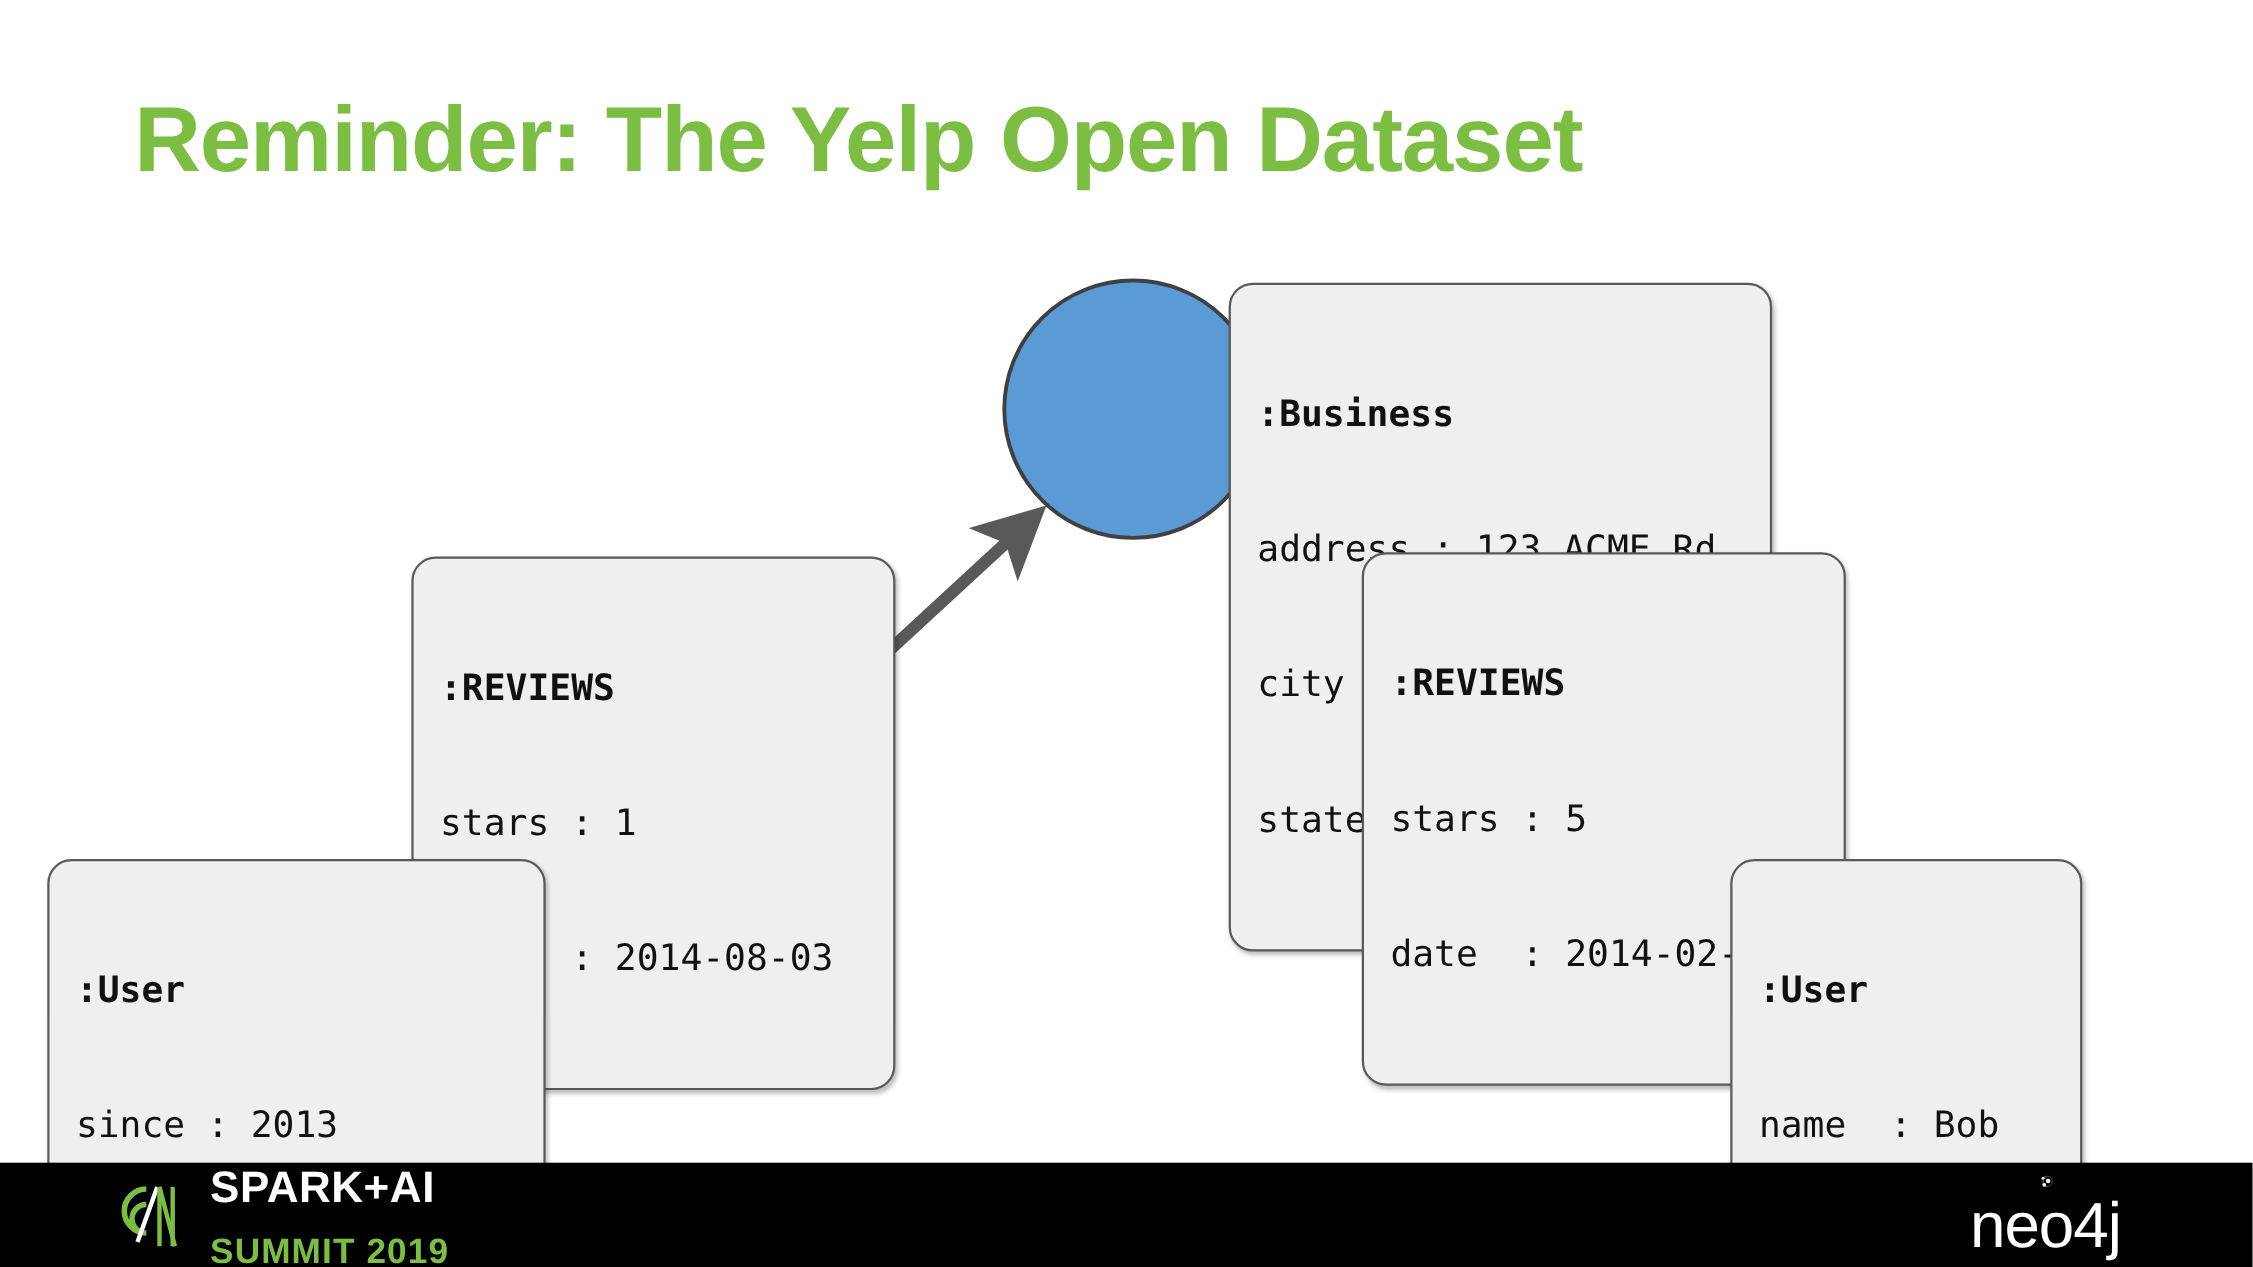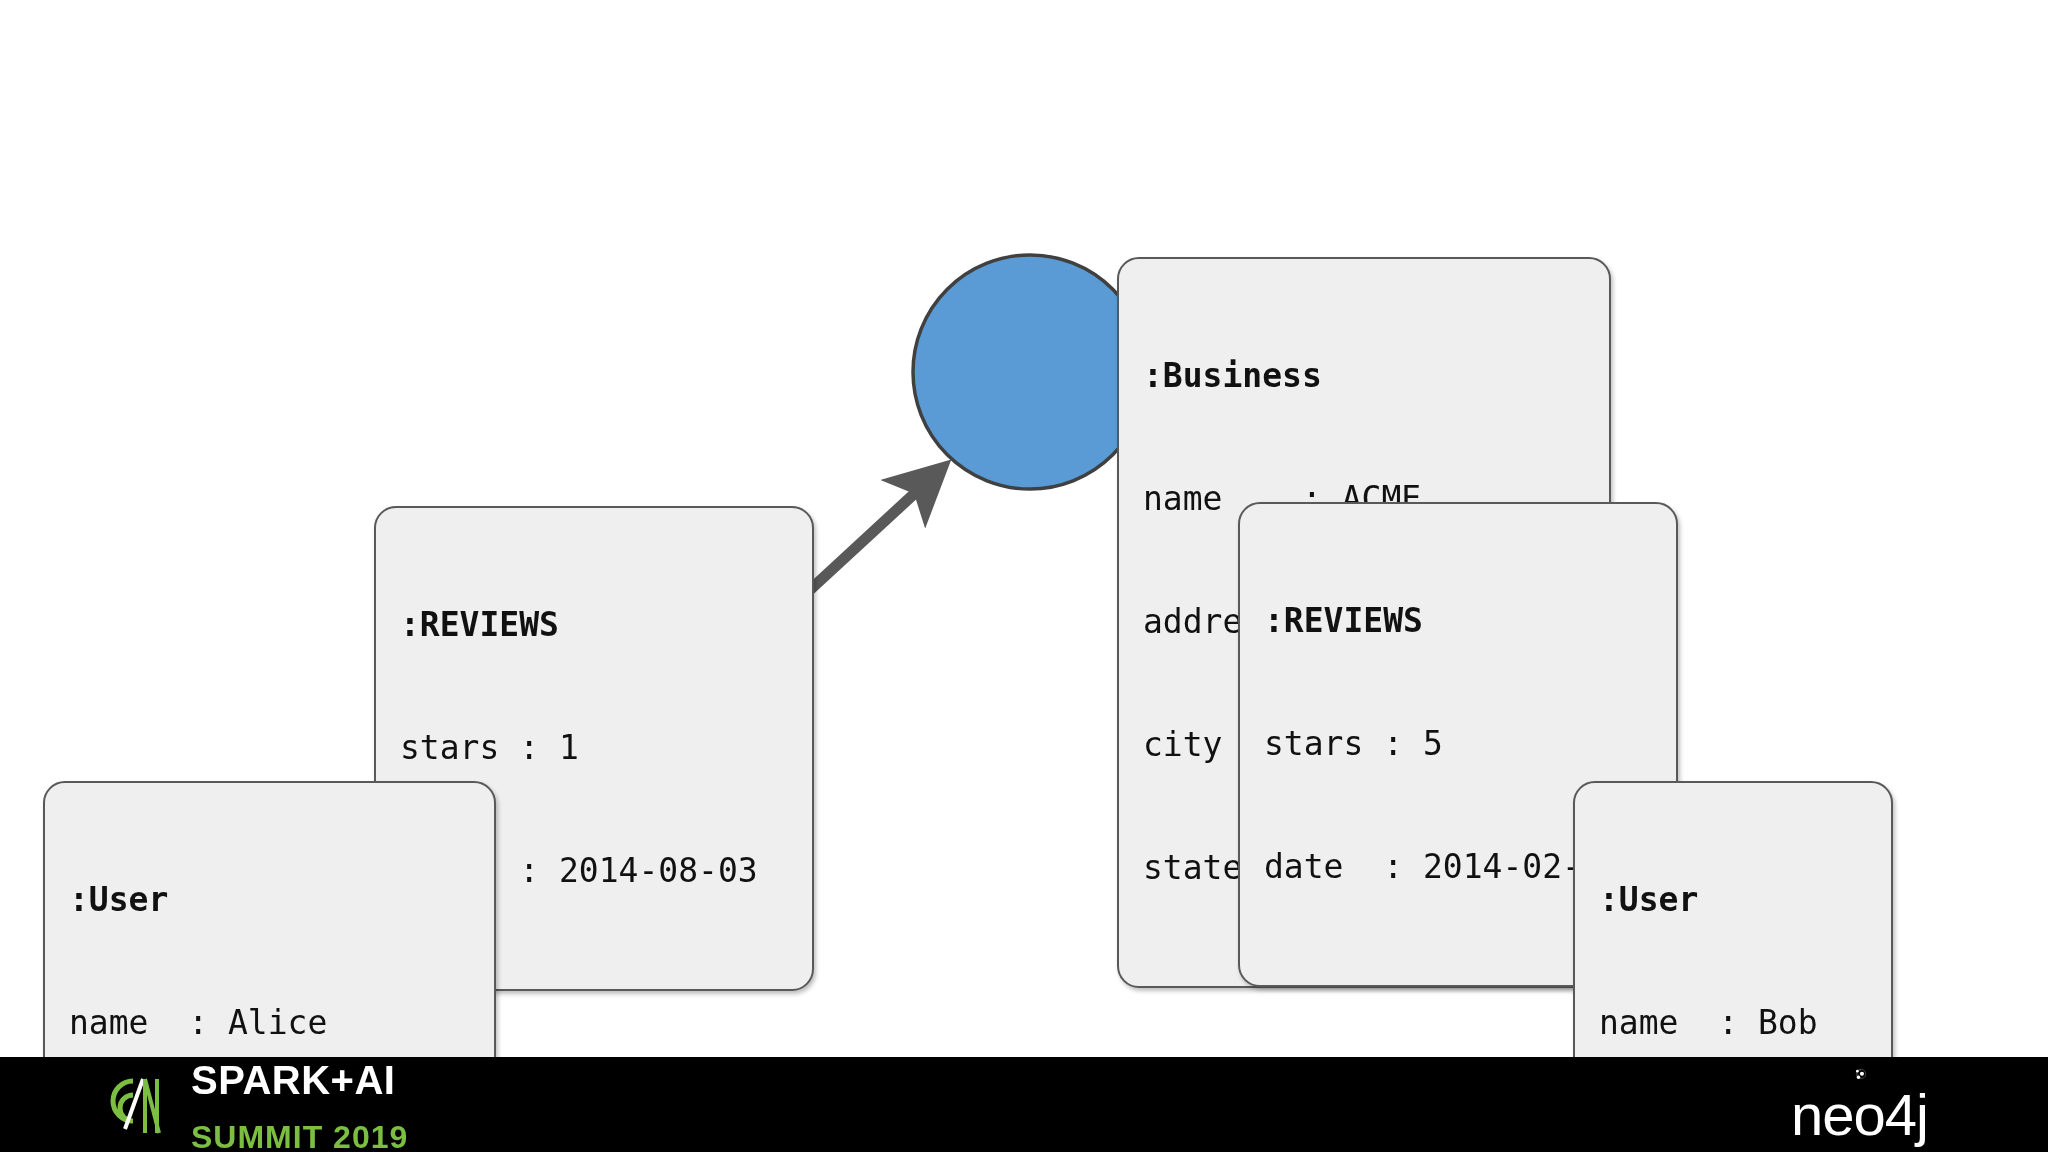--- a/index.html
+++ b/index.html
@@ -125,20 +125,21 @@
     letter-spacing: -1px;
     line-height: 1;
     margin-left: -4px;
   }
 </style>
 </head>
 <body>
 
 <div id="slide">
 
+  <div id="slide-title">Reminder: The Yelp Open Dataset</div>
 
   <svg id="graph-svg" viewBox="0 0 2048 1152" xmlns="http://www.w3.org/2000/svg">
     <defs>
       <marker id="arrowhead" markerWidth="6" markerHeight="6" refX="4.6" refY="3" orient="auto" markerUnits="strokeWidth">
         <path d="M0,0 L6,3 L0,6 L1.4,3 Z" fill="#595959"></path>
       </marker>
     </defs>
 
     <g>
       <line x1="645" y1="742" x2="940" y2="470" stroke="#595959" stroke-width="11" marker-end="url(#arrowhead)"></line>
@@ -150,41 +151,39 @@
 
     <circle cx="1030" cy="372" r="117" fill="#5B9BD5" stroke="#404040" stroke-width="3.5"></circle>
 
     <circle cx="548" cy="829" r="120" fill="#B3D9A3" stroke="#595959" stroke-width="3.5"></circle>
 
     <circle cx="1465" cy="855" r="120" fill="#B3D9A3" stroke="#595959" stroke-width="3.5"></circle>
   </svg>
 
   <div class="prop-box" id="business-box">
     <span class="label">:Business</span>
-    <span class="row">name    : ACME</span>
     <span class="row">address : 123 ACME Rd.</span>
     <span class="row">city    : San Jose</span>
     <span class="row">state   : CA</span>
   </div>
 
   <div class="prop-box" id="review-left-box">
     <span class="label">:REVIEWS</span>
     <span class="row">stars : 1</span>
     <span class="row">date  : 2014-08-03</span>
   </div>
 
   <div class="prop-box" id="review-right-box">
     <span class="label">:REVIEWS</span>
     <span class="row">stars : 5</span>
     <span class="row">date  : 2014-02-03</span>
   </div>
 
   <div class="prop-box" id="user-left-box">
     <span class="label">:User</span>
-    <span class="row">name  : Alice</span>
     <span class="row">since : 2013</span>
     
   </div>
 
   <div class="prop-box" id="user-right-box">
     <span class="label">:User</span>
     <span class="row">name  : Bob</span>
     <span class="row">since : 2014</span>
     
   </div>

